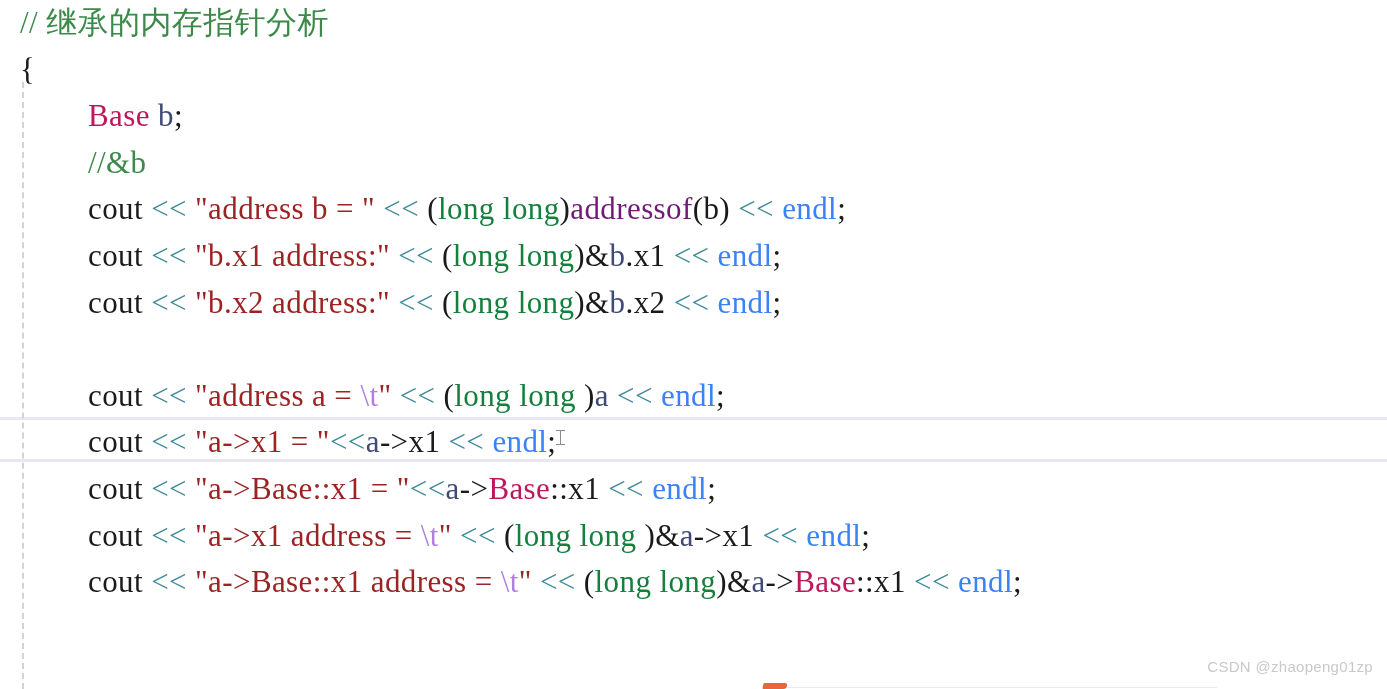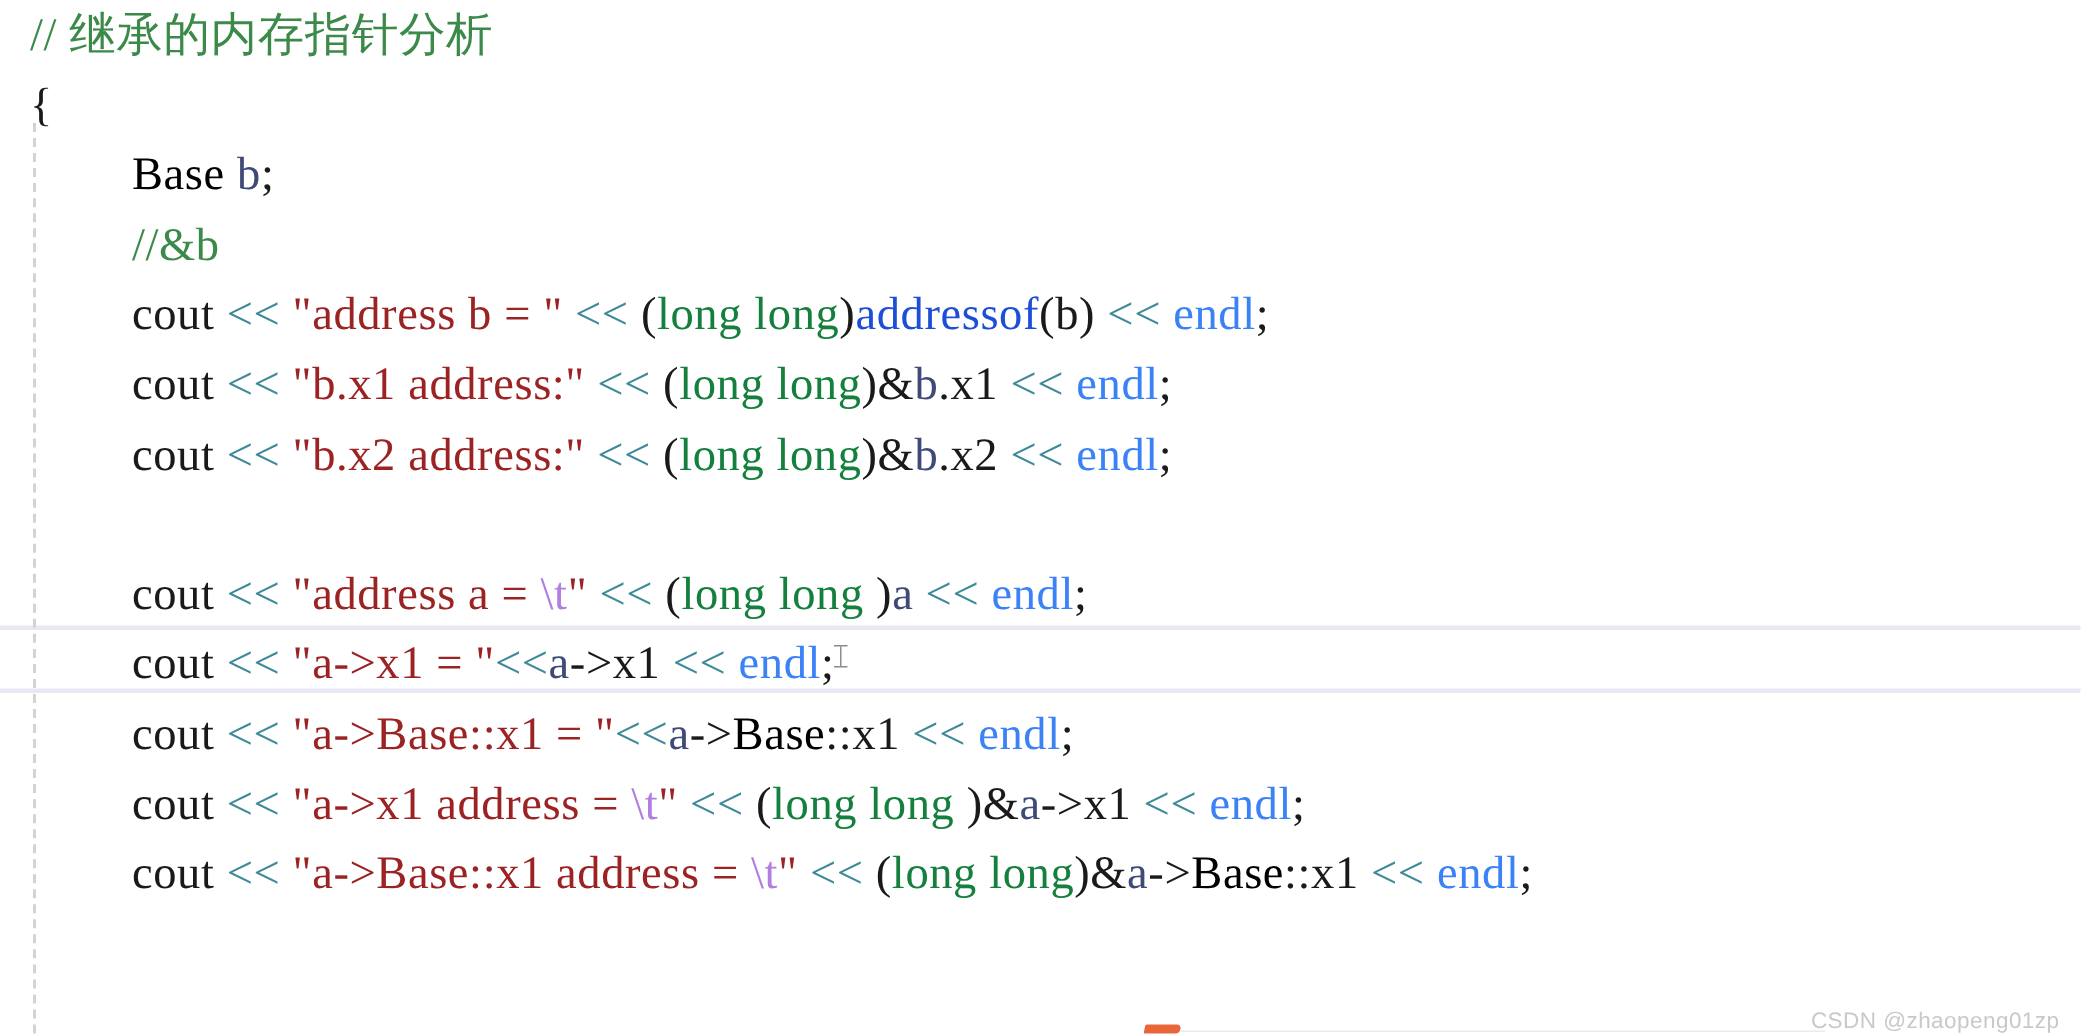--- a/index.html
+++ b/index.html
@@ -59,27 +59,27 @@
     white-space: pre;
     font-size: 31px;
     letter-spacing: 0.4px;
     padding-left: 20px;
   }
 
   
   .t-comment   { color: #3c8a4a; }
   .t-punct     { color: #1a1a1a; }
   .t-plain     { color: #1a1a1a; }
-  .t-type      { color: #000000; }
+  .t-type      { color: #be185d; }
   .t-var       { color: #3f4a77; }
   .t-keyword   { color: #15803d; }
   .t-string    { color: #9c2323; }
   .t-escape    { color: #b07fe0; }
   .t-operator  { color: #3e8a99; }
-  .t-func      { color: #1d4ed8; }
+  .t-func      { color: #701a75; }
   .t-stream    { color: #3b82f6; }
 
   .indent1 { display: inline-block; width: 68px; }
 
   
   .ibeam {
     display: inline-block;
     position: relative;
     width: 9px;
     height: 1em;
@@ -119,21 +119,21 @@
     top: 687px;
     width: 430px;
     height: 1px;
     background: #e3eef0;
     z-index: 3;
   }
 
   .watermark {
     position: absolute;
     right: 14px;
-    bottom: 0;
+    bottom: 14px;
     font-family: "Liberation Sans", sans-serif;
     font-size: 15px;
     color: #c9c9c9;
     letter-spacing: 0.3px;
     z-index: 4;
   }
 </style>
 </head>
 <body>
 

